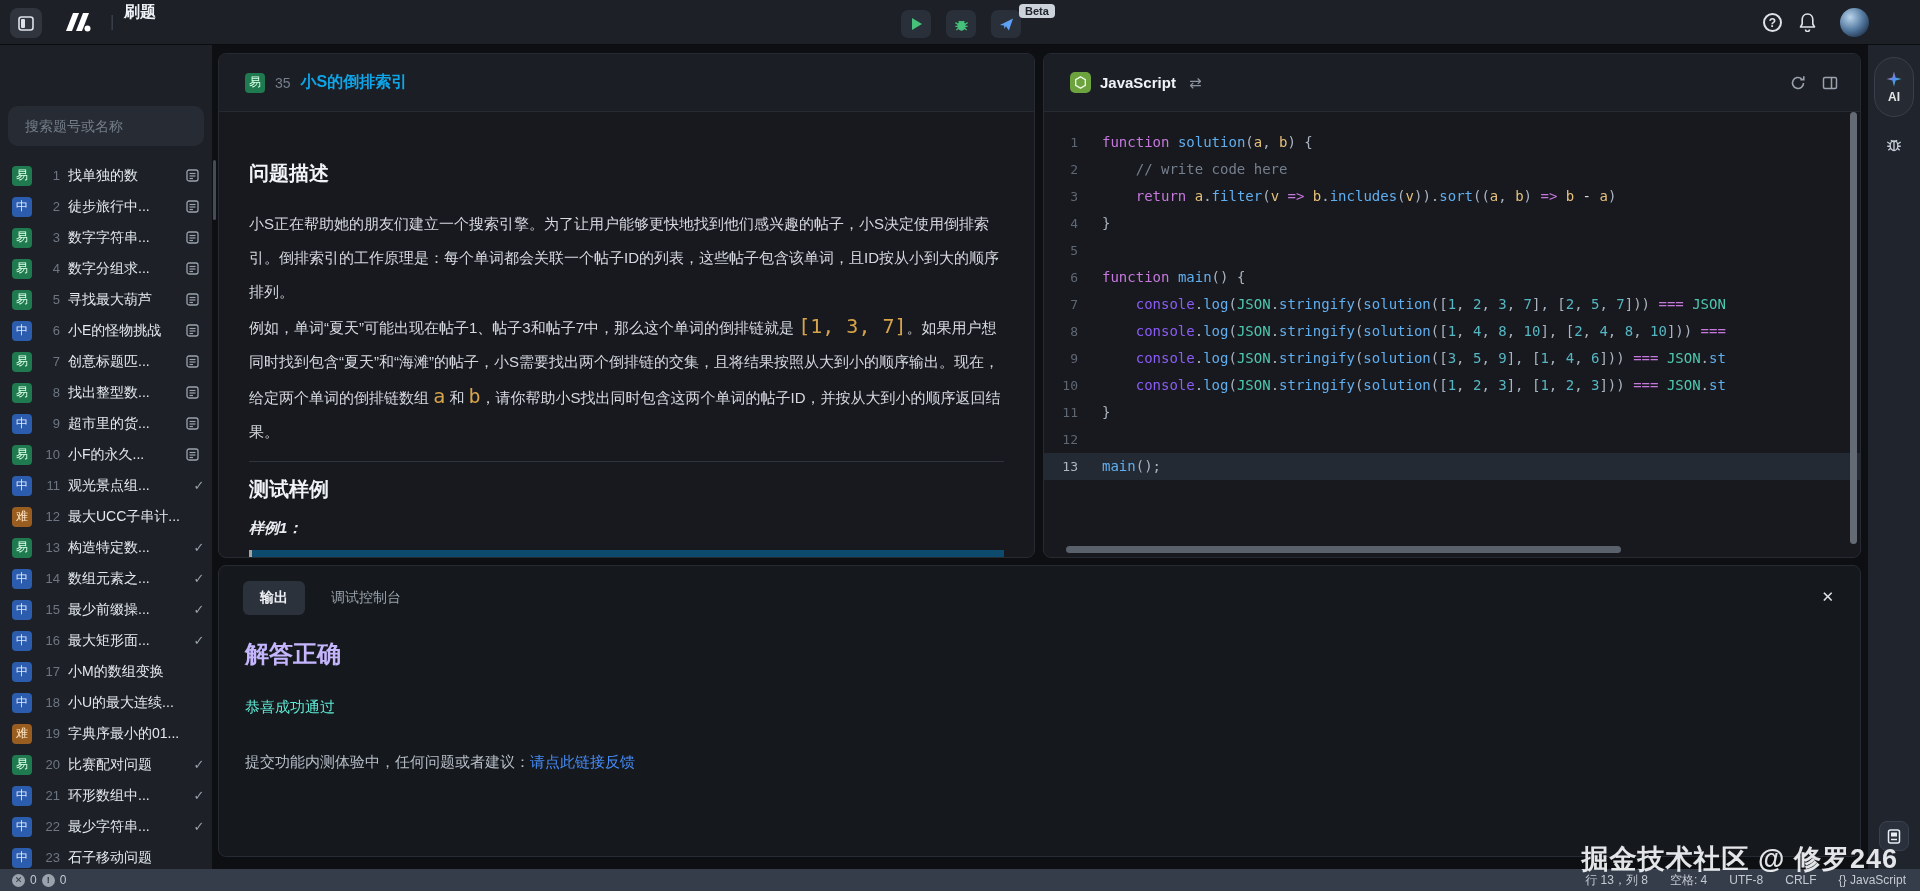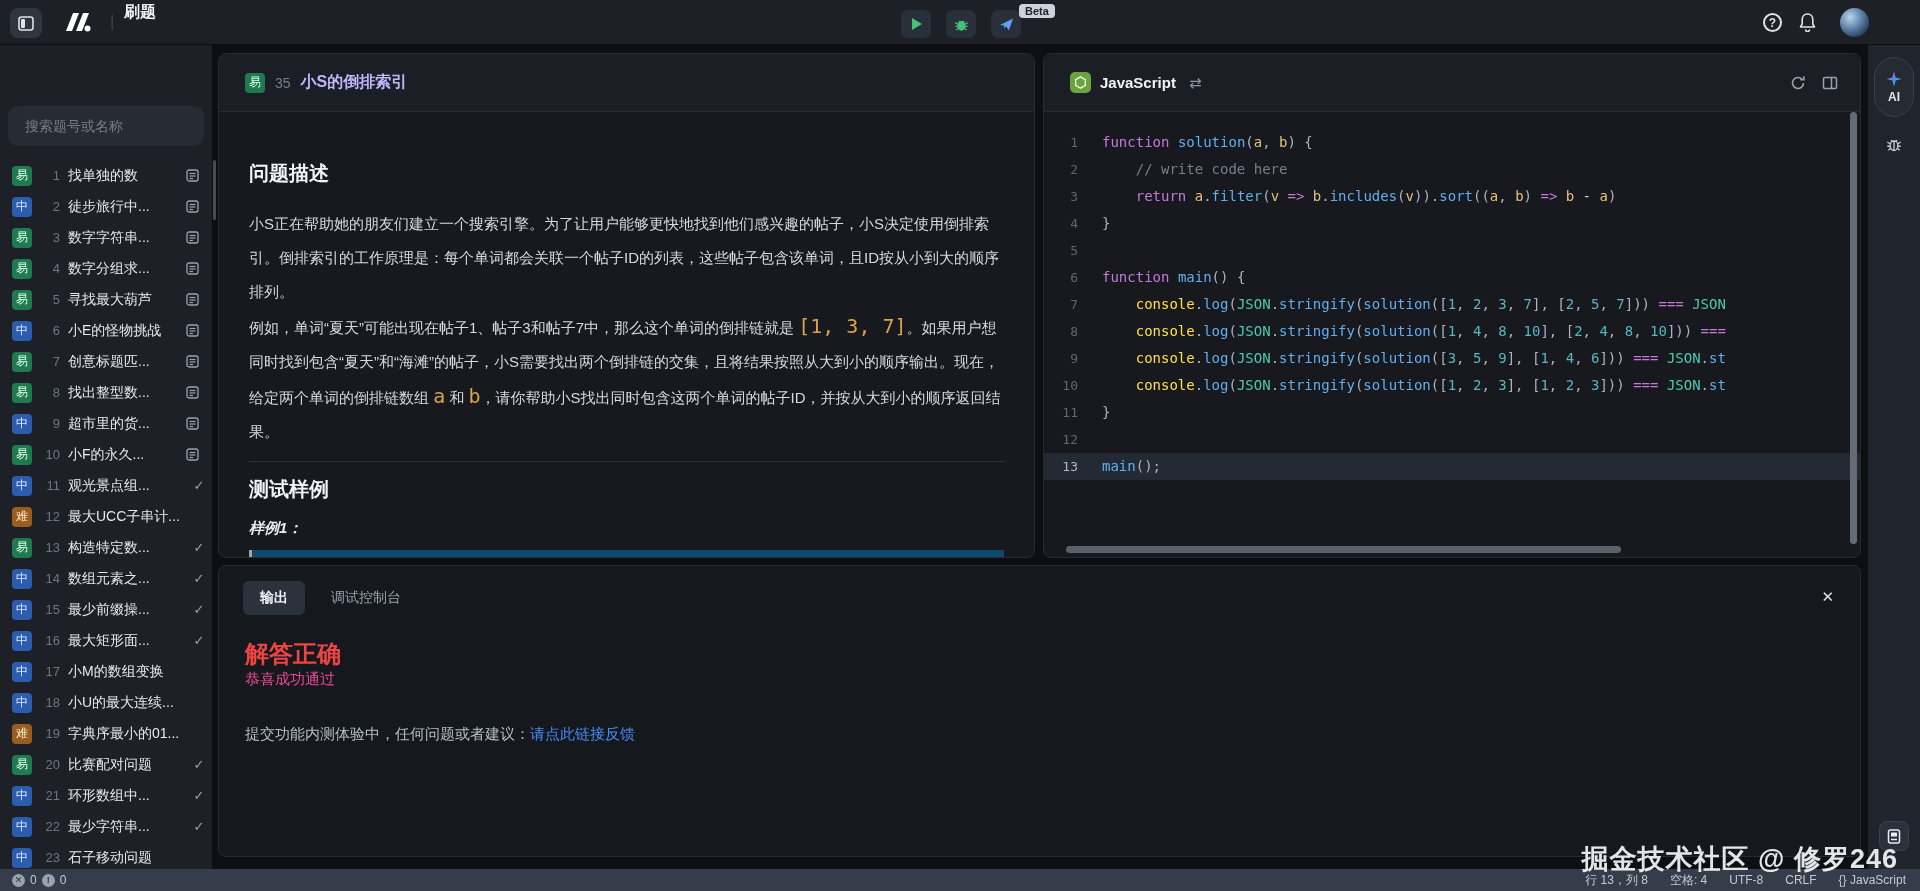--- a/index.html
+++ b/index.html
@@ -53,21 +53,21 @@
   
   .panel{position:absolute;background:#17191f;border:1px solid #262b33;border-radius:8px;overflow:hidden;}
   .desc-panel{left:218px;top:53px;width:817px;height:505px;}
   .editor-panel{left:1043px;top:53px;width:818px;height:505px;}
   .output-panel{left:218px;top:565px;width:1643px;height:292px;background:#15181d;}
 
   
   .desc-head{position:relative;height:58px;border-bottom:1px solid #262b33;background:#1b1e25;
     display:flex;align-items:center;padding-left:26px;gap:10px;}
   .desc-num{color:#767f8a;font-size:14px;}
-  .desc-title{color:#c4b5fd;font-size:16px;font-weight:bold;}
+  .desc-title{color:#0ea5e9;font-size:16px;font-weight:bold;}
   .desc-body{padding:0 30px;}
   .h-sec{font-size:20px;font-weight:bold;color:#f0f3f7;}
   .h1x{margin-top:48px;}
   .h2x{margin-top:14px;}
   .para{margin-top:20px;font-size:15px;line-height:34px;color:#cdd3da;}
   .divider{height:1px;background:#2e343d;margin-top:12px;}
   .sample-label{margin-top:16px;font-size:15px;font-weight:bold;font-style:italic;color:#e8ecf1;}
   .input-block{margin-top:12px;background:#0c4a6e;border-left:3px solid #a3a3a3;
     padding:9px 14px;font-size:14px;}
   .input-label{color:#e8ecf1;}
@@ -83,35 +83,35 @@
   .ed-actions{position:absolute;right:22px;top:0;height:58px;display:flex;align-items:center;gap:16px;}
   .code{position:absolute;left:0;top:59px;right:0;bottom:0;padding-top:16px;overflow:hidden;}
   .cl{height:27px;line-height:27px;white-space:pre;display:flex;font-size:14px;
     font-family:"DejaVu Sans Mono",monospace;}
   .cl .ln{width:58px;flex:none;text-align:right;padding-right:24px;color:#5f6773;font-size:13px;}
   .cl.cur{background:#242a34;}
   .cl.cur .ln{color:#aeb6c0;}
   .cl .src{flex:1;overflow:hidden;white-space:pre;}
   .tk-k{color:#c678dd}.tk-f{color:#61afef}.tk-v{color:#e5c07b}.tk-n{color:#56b6c2}
   .tk-p{color:#aab4c0}.tk-o{color:#c678dd}.tk-c{color:#767f8c}.tk-t{color:#d6dae0}
-  .tk-j{color:#4ec9b0}.tk-co{color:#fde047}
+  .tk-j{color:#4ec9b0}.tk-co{color:#8b5cf6}
   .hscroll{position:absolute;left:22px;bottom:4px;width:555px;height:7px;border-radius:4px;
     background:#5a616b;}
   .vscroll{position:absolute;right:3px;top:58px;width:7px;height:432px;border-radius:4px;
     background:#646b75;}
 
   
   .out-head{position:relative;height:64px;display:flex;align-items:center;padding-left:24px;gap:26px;}
   .tab-pill{background:#2c323b;border-radius:6px;padding:8px 17px;font-size:14px;font-weight:bold;
     color:#f0f3f7;}
   .tab-plain{font-size:14px;color:#98a1ab;}
   .out-close{position:absolute;right:26px;top:22px;color:#dfe3e8;font-size:15px;font-weight:bold;}
   .out-body{padding:0 26px;}
   .out-title{margin-top:8px;font-size:24px;font-weight:bold;}
-  .out-msg{font-size:15px;color:#ec4899;}
+  .out-msg{margin-top:28px;font-size:15px;color:#5eead4;}
   .out-feedback{margin-top:36px;font-size:15px;color:#b6bec8;}
   .out-feedback a{color:#468cf7;text-decoration:none;}
 
   
   .rail{position:absolute;left:1868px;top:45px;width:52px;height:824px;background:#20242c;z-index:9;}
   .ai-pill{position:absolute;left:6px;top:12px;width:40px;height:60px;border:1px solid #39404b;
     background:#262b33;border-radius:20px;display:flex;flex-direction:column;align-items:center;
     justify-content:center;gap:3px;}
   .ai-label{font-size:12px;font-weight:bold;color:#e5e5e5;}
   .rail-bug{position:absolute;left:17px;top:90px;}
@@ -470,21 +470,21 @@
   <div class="vscroll"></div>
 </section>
 
 <section class="panel output-panel">
   <div class="out-head">
     <span class="tab-pill">输出</span>
     <span class="tab-plain">调试控制台</span>
     <span class="out-close">✕</span>
   </div>
   <div class="out-body">
-    <div class="out-title" id="out-title" style="color: #ef4444;">解答正确</div>
+    <div class="out-title" id="out-title" style="color: #c4b5fd;">解答正确</div>
     <div class="out-msg">恭喜成功通过</div>
     <div class="out-feedback">
       <span>提交功能内测体验中，任何问题或者建议：</span><a href="#">请点此链接反馈</a>
     </div>
   </div>
 </section>
 
 <aside class="rail">
   <div class="ai-pill">
     <svg width="16" height="16" viewBox="0 0 16 16">

